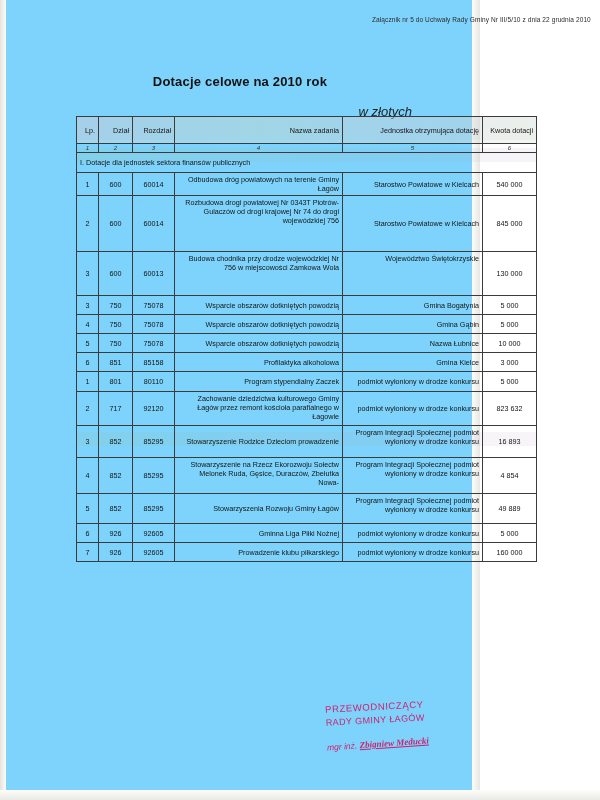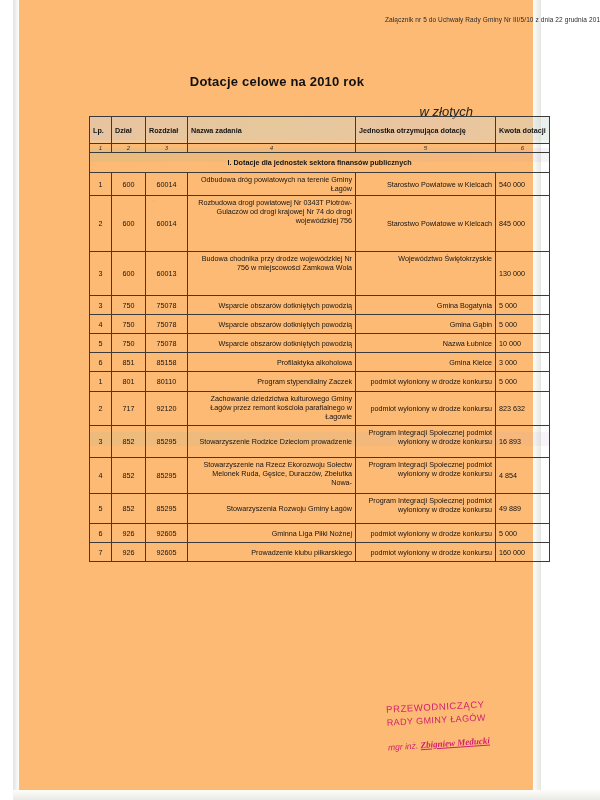--- a/index.html
+++ b/index.html
@@ -12,24 +12,23 @@
     background: #ffffff;
     font-family: "Liberation Sans", sans-serif;
     color: #1a1a1a;
     position: relative;
     overflow: hidden;
   }
   
   .page {
     position: absolute;
     left: 0; top: 0;
-    width: 528px;
+    width: 480px;
     height: 800px;
-    background: #fdba74;
-    margin-left: 13px;
+    background: #7dd3fc;
   }
   .scan-edge-left {
     position: absolute;
     left: 0; top: 0;
     width: 6px; height: 800px;
     background: linear-gradient(90deg,#e2e2de,#fdfdfb);
   }
   .scan-edge-right {
     position: absolute;
     right: 0; top: 0;
@@ -84,42 +83,42 @@
   }
   table.main td, table.main th {
     border: 1px solid #3b3b3b;
     font-size: 7.2px;
     padding: 2px 3px;
     vertical-align: middle;
     color: #141414;
     line-height: 1.25;
   }
   thead th {
-    text-align: left;
-    font-weight: bold;
+    text-align: right;
+    font-weight: normal;
     font-size: 7.4px;
     height: 22px;
     background: rgba(220,225,220,0.35);
   }
   tr.numrow td {
     text-align: center;
     font-size: 6.2px;
     font-style: italic;
     height: 8px;
     padding: 0;
     color: #333;
   }
   td.c { text-align: center; }
-  td.r { text-align: left; padding-right: 5px; }
+  td.r { text-align: center; padding-right: 5px; }
   td.l { text-align: right; }
 
   td.section {
-    font-weight: bold;
+    font-weight: normal;
     font-size: 8px;
-    text-align: center;
+    text-align: left;
     padding: 3px 5px;
     height: 15px;
   }
   td.total-label {
     text-align: center;
     font-weight: bold;
     font-size: 8px;
     height: 17px;
   }
   td.total-value {

